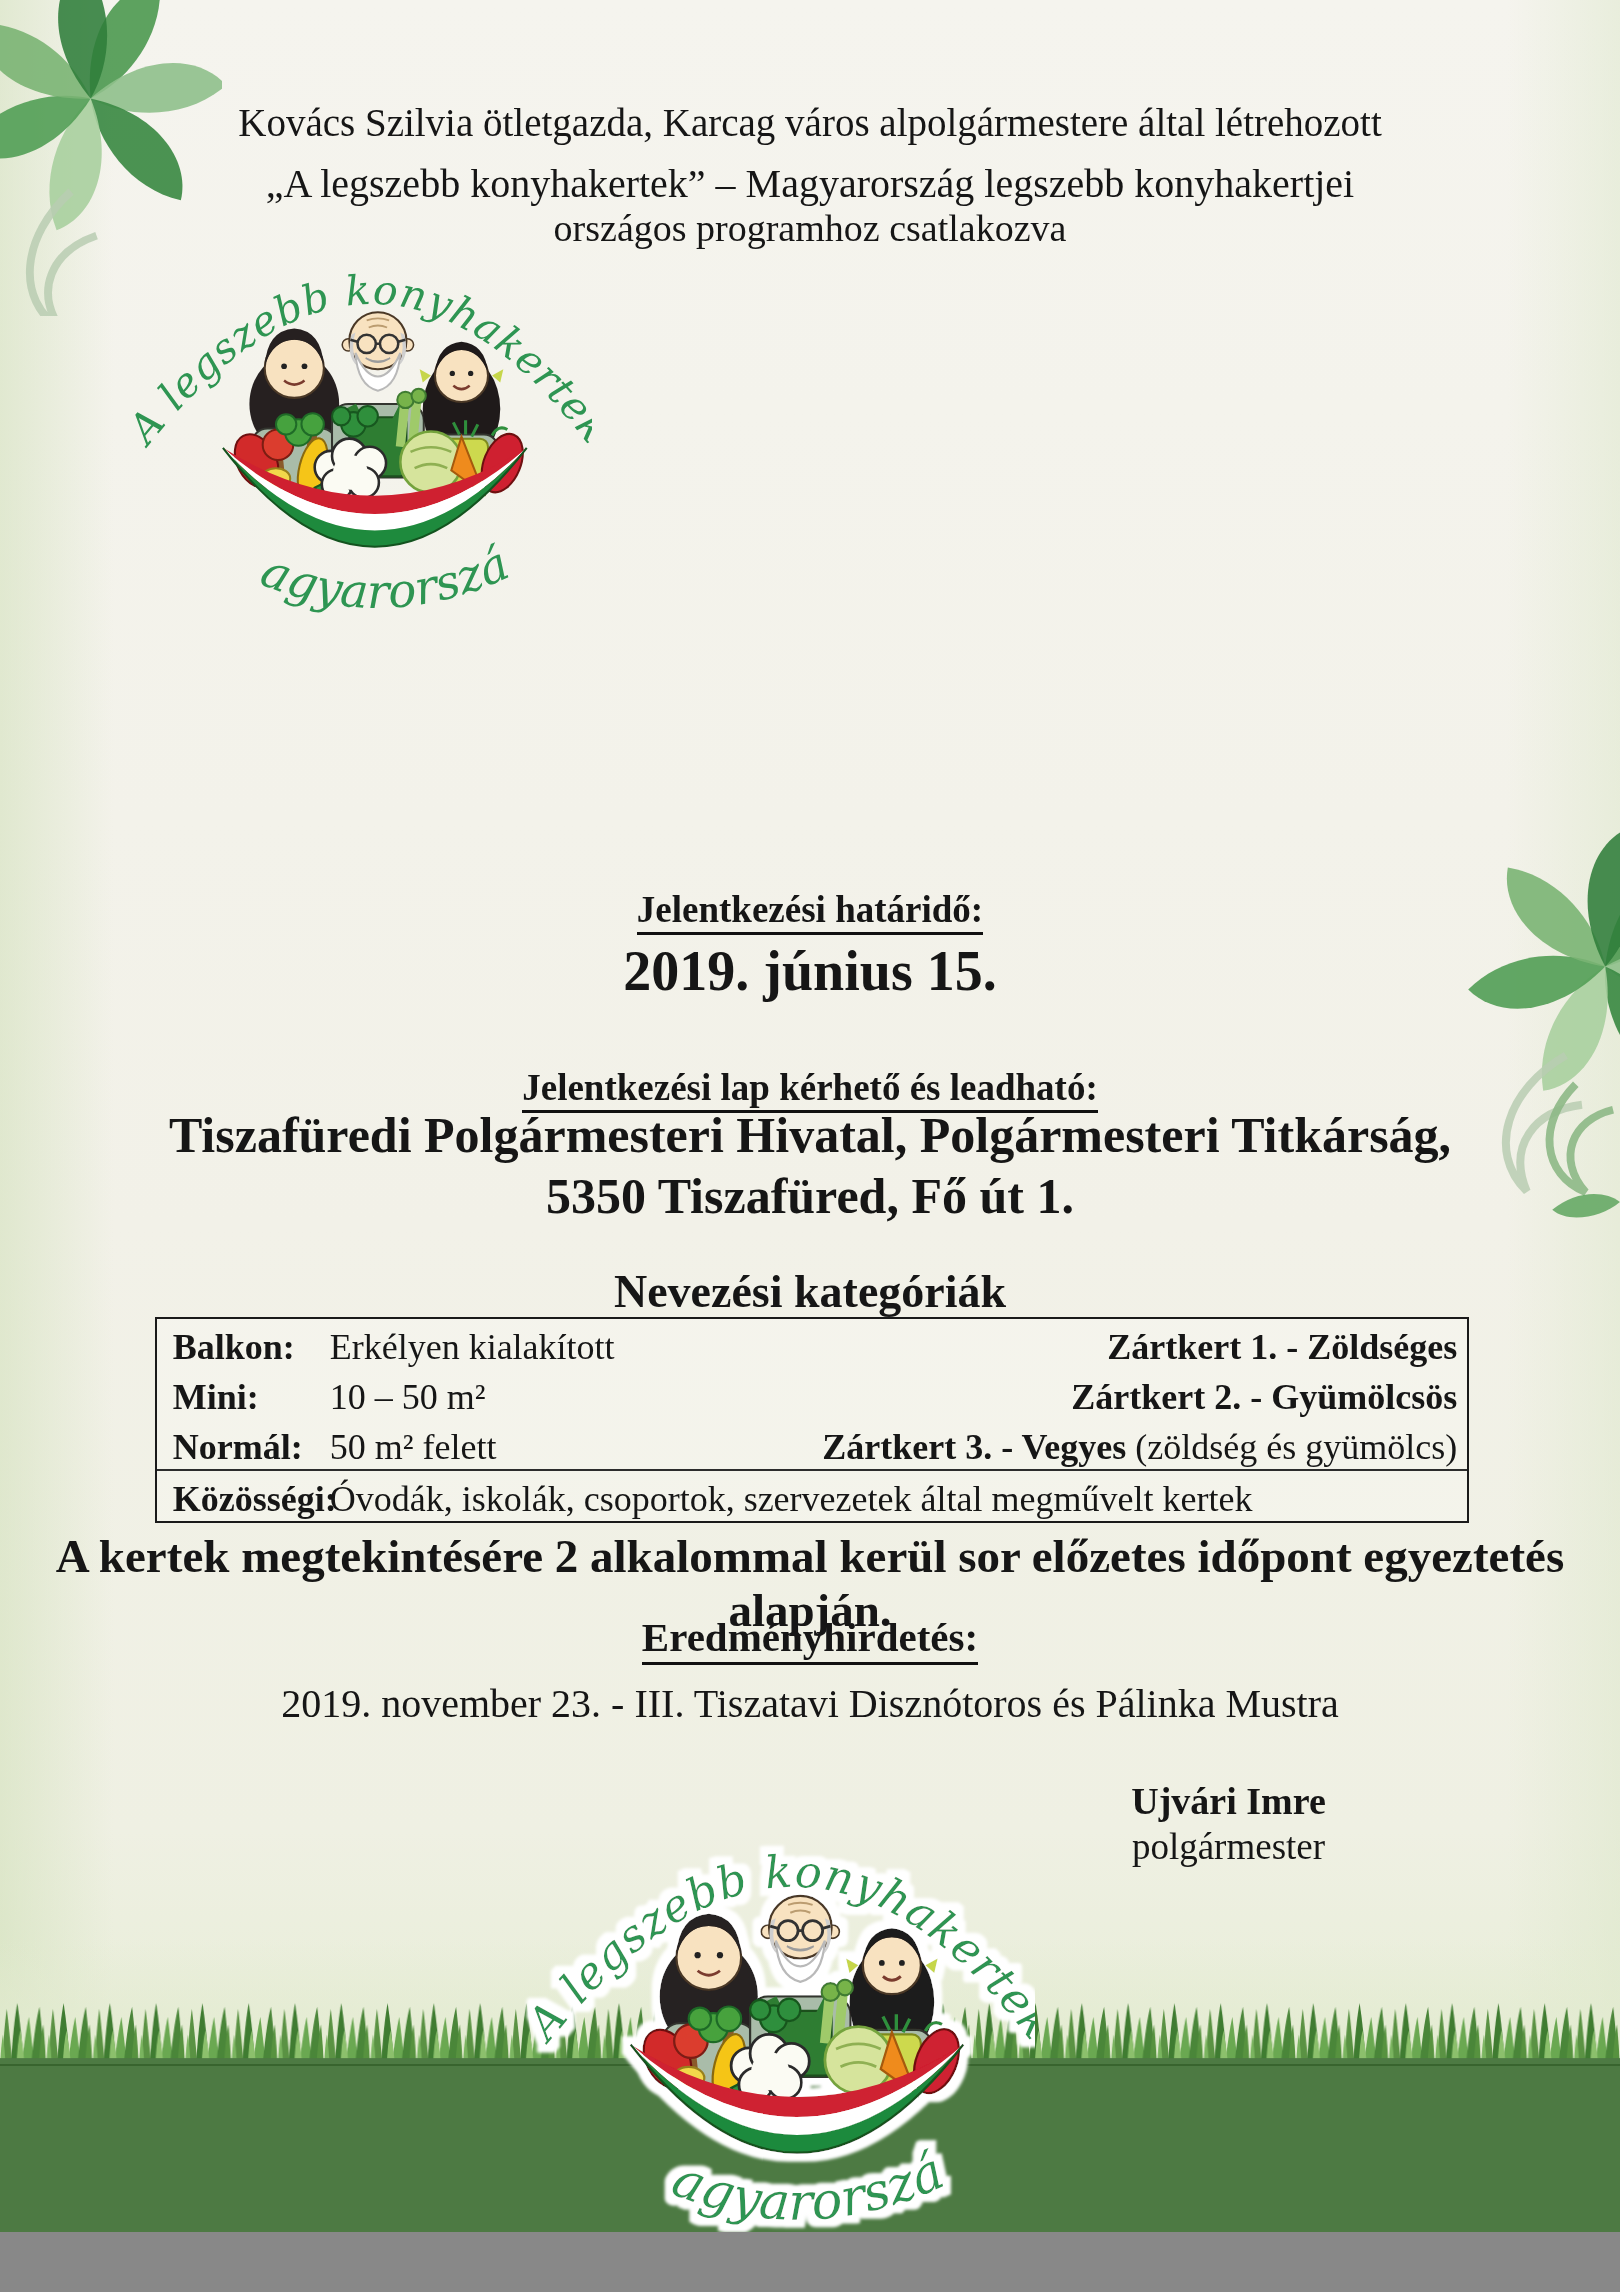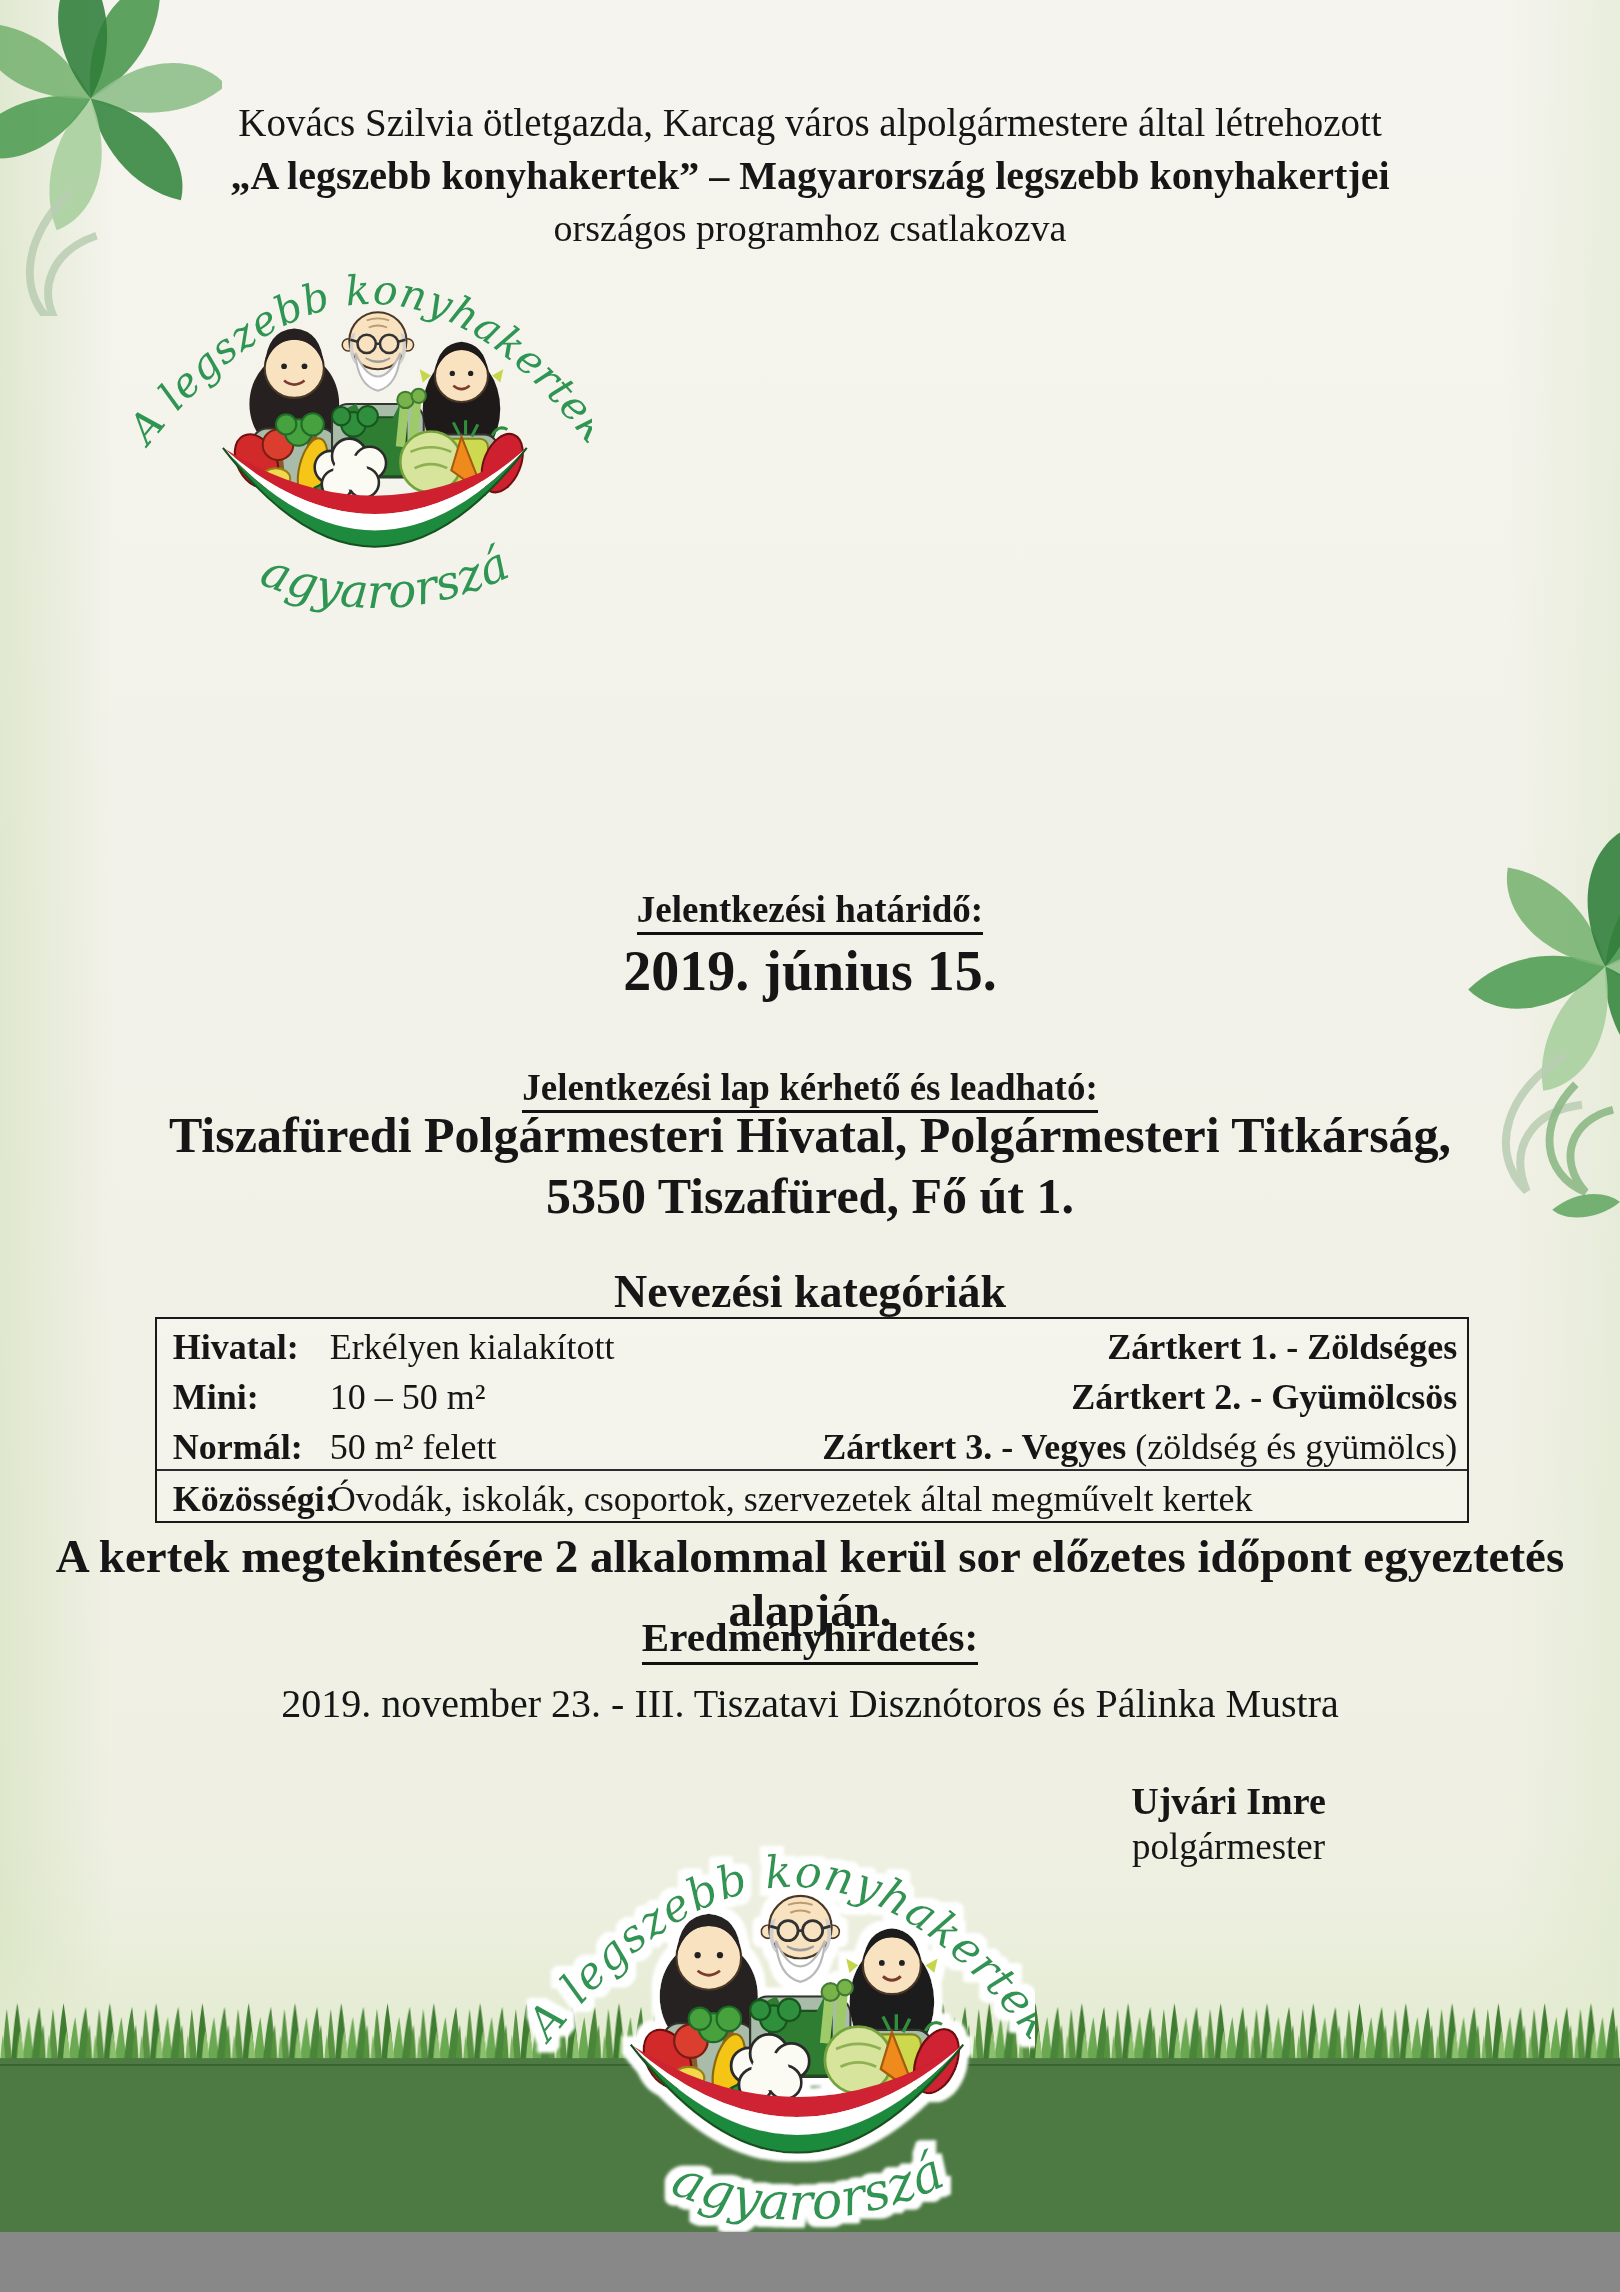--- a/index.html
+++ b/index.html
@@ -12,21 +12,21 @@
     font-family:"Liberation Serif", serif;
     color:#161616;
   }
   .abs{position:absolute;}
   .center{position:absolute;left:69px;right:69px;text-align:center;}
   .b{font-weight:bold;}
   .u{border-bottom:5.9px solid #111;padding-bottom:3.9px;}
   .u-sm{border-bottom:3.9px solid #111;padding-bottom:2px;}
 
   .hdr1{top:100px;font-size:39px;}
-  .hdr2{top:152px;font-size:40px;font-weight:bold;}
+  .hdr2{top:160px;font-size:40px;font-weight:normal;}
   .hdr3{top:206px;font-size:38px;}
 
   .title-block{left:578px;top:294px;width:725px;text-align:center;font-size:58px;line-height:88px;}
 
   .invite{top:676px;font-size:56px;font-weight:bold;line-height:90px;}
 
   .deadline-label{top:888px;font-size:37px;font-weight:bold;}
   .deadline-date{top:939px;font-size:56px;font-weight:bold;}
 
   .app-label{top:1066px;font-size:37px;font-weight:bold;}
@@ -209,21 +209,21 @@
   <div class="center deadline-label"><span class="u-sm">Jelentkezési határidő:</span></div>
   <div class="center deadline-date">2019. június 15.</div>
 
   <div class="center app-label"><span class="u-sm">Jelentkezési lap kérhető és leadható:</span></div>
   <div class="center app-line1">Tiszafüredi Polgármesteri Hivatal, Polgármesteri Titkárság,</div>
   <div class="center app-line2">5350 Tiszafüred, Fő út 1.</div>
 
   <div class="center cat-title">Nevezési kategóriák</div>
   <div class="abs cat-table">
     <div class="cat-row">
-      <span class="cat-label">Hivatal:</span>
+      <span class="cat-label">Balkon:</span>
       <span class="cat-desc">Erkélyen kialakított</span>
       <span class="cat-right"><span>Zártkert 1. - Zöldséges</span><span class="cat-note"></span></span>
     </div>
     <div class="cat-row">
       <span class="cat-label">Mini:</span>
       <span class="cat-desc">10 – 50 m²</span>
       <span class="cat-right"><span>Zártkert 2. - Gyümölcsös</span><span class="cat-note"></span></span>
     </div>
     <div class="cat-row">
       <span class="cat-label">Normál:</span>

